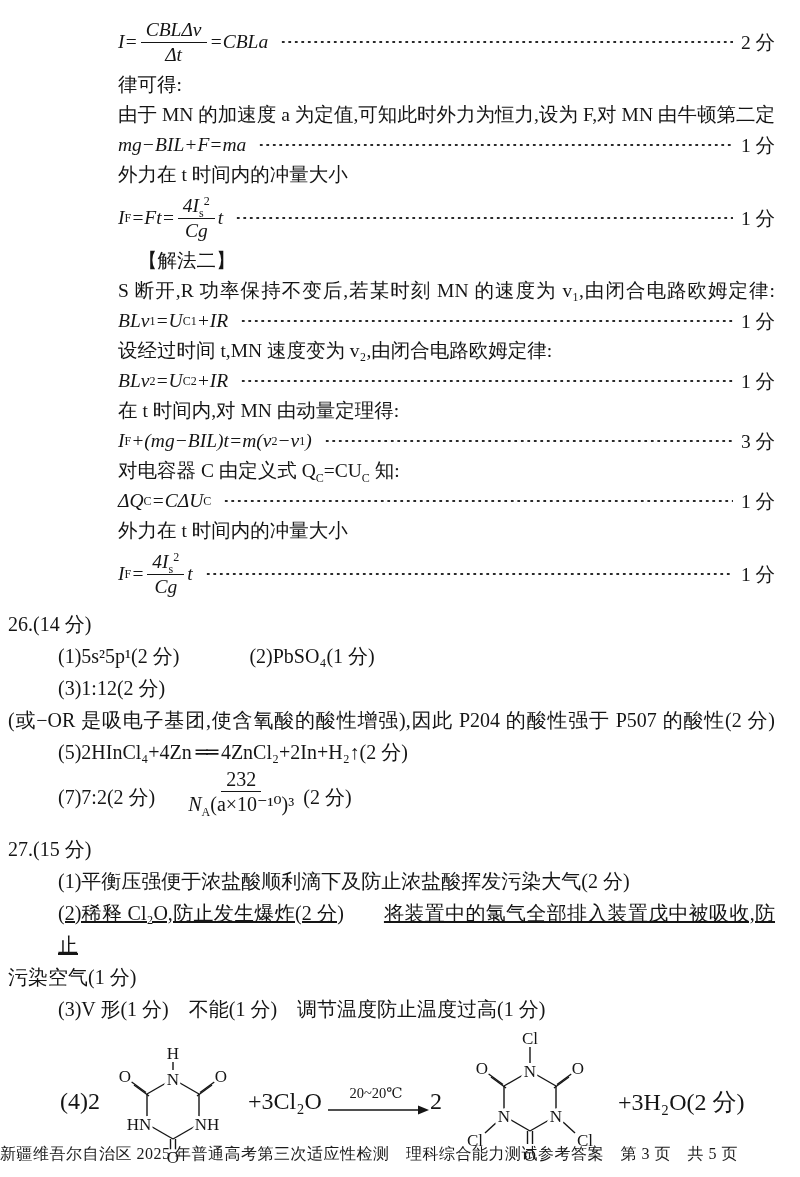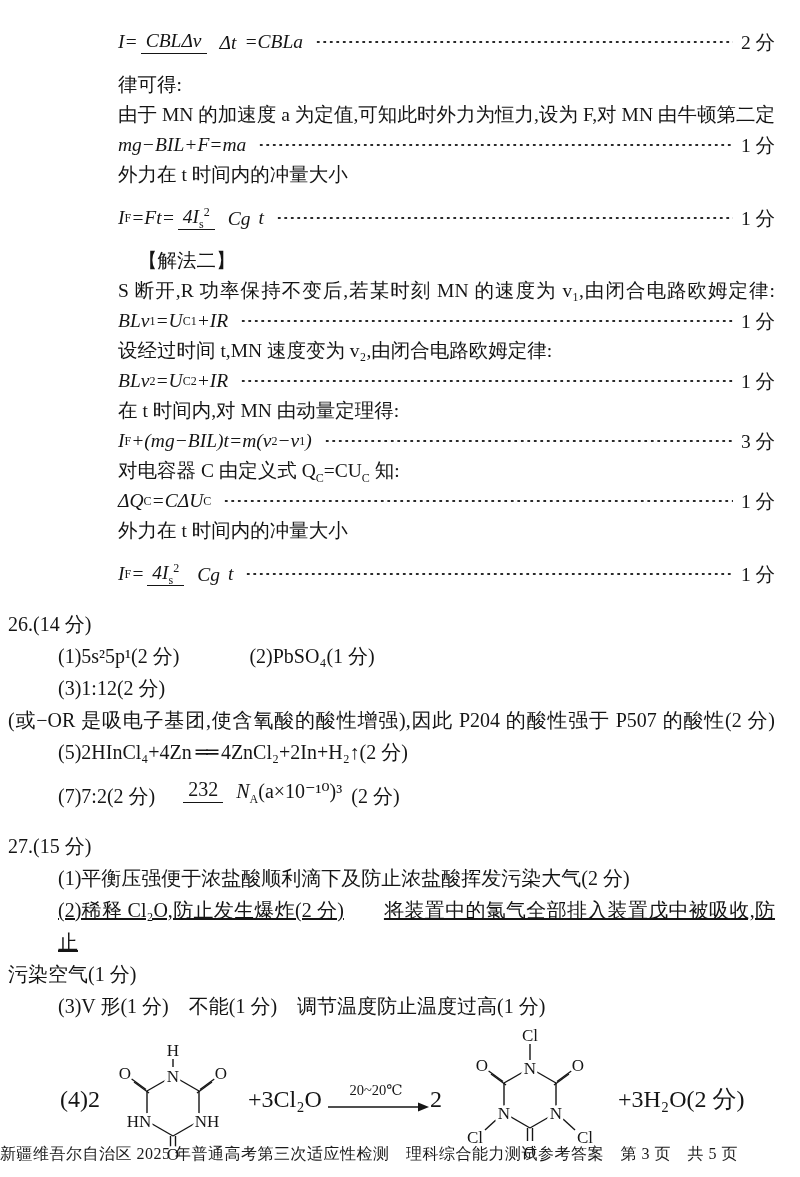--- a/index.html
+++ b/index.html
@@ -16,38 +16,38 @@
   .tline{display:block;line-height:30px;}
   .tall{min-height:56px;}
   .math{flex:0 0 auto;white-space:nowrap;display:inline-flex;align-items:center;}
   .mi{font-style:italic;}
   .leader{
     flex:1 1 auto;height:6px;margin:0 8px 0 12px;align-self:center;
     background-image:radial-gradient(circle,#2a2a2a 1.15px,transparent 1.35px);
     background-size:6.5px 6px;background-repeat:repeat-x;background-position:left center;
   }
   .score{flex:0 0 auto;white-space:nowrap;}
-  .frac{display:inline-flex;flex-direction:row;align-items:center;margin:0 3px;gap:8px;}
+  .frac{display:inline-flex;flex-direction:column;align-items:center;margin:0 3px;}
   .frac .num{display:block;padding:0 5px 1px;border-bottom:1.5px solid #151515;line-height:1.12;text-align:center;}
   .frac .den{display:block;padding:1px 5px 0;line-height:1.12;text-align:center;}
   sub.sb,span.sb{font-size:12px;line-height:0;vertical-align:-5px;font-style:normal;}
   sup.sp,span.sp{font-size:12px;line-height:0;vertical-align:7px;font-style:normal;}
   .bold{font-weight:normal;margin-left:20px;}
   .jl{text-align:justify;text-align-last:justify;}
 
   
   .chem{margin:6px 25px 0 8px;font-size:20px;}
   .cline{line-height:32px;}
   .ind{margin-left:50px;}
   .row{display:flex;align-items:center;}
   .gap70{margin-left:70px;}
   .gap55{margin-left:55px;}
   .deq{font-family:"DejaVu Sans",sans-serif;letter-spacing:-1.5px;margin:0 4px;}
   .fracline{display:flex;align-items:center;min-height:56px;}
-  .fracline .frac{margin:0 4px 11px 28px;align-items:flex-end;}
+  .fracline .frac{margin:0 4px 11px 28px;}
   .i2b{margin-left:40px;}
 
   
   .rxn{display:flex;align-items:center;margin:2px 10px 0 52px;}
   .rxn .txt{white-space:nowrap;font-size:24px;}
   .molsvg{flex:0 0 auto;}
   .bondline{stroke:#151515;stroke-width:1.4;fill:none;}
   .atom{
     font-family:"Liberation Serif","DejaVu Serif",serif;font-size:17px;fill:#151515;
     paint-order:stroke;stroke:#ffffff;stroke-width:6px;stroke-linejoin:round;

